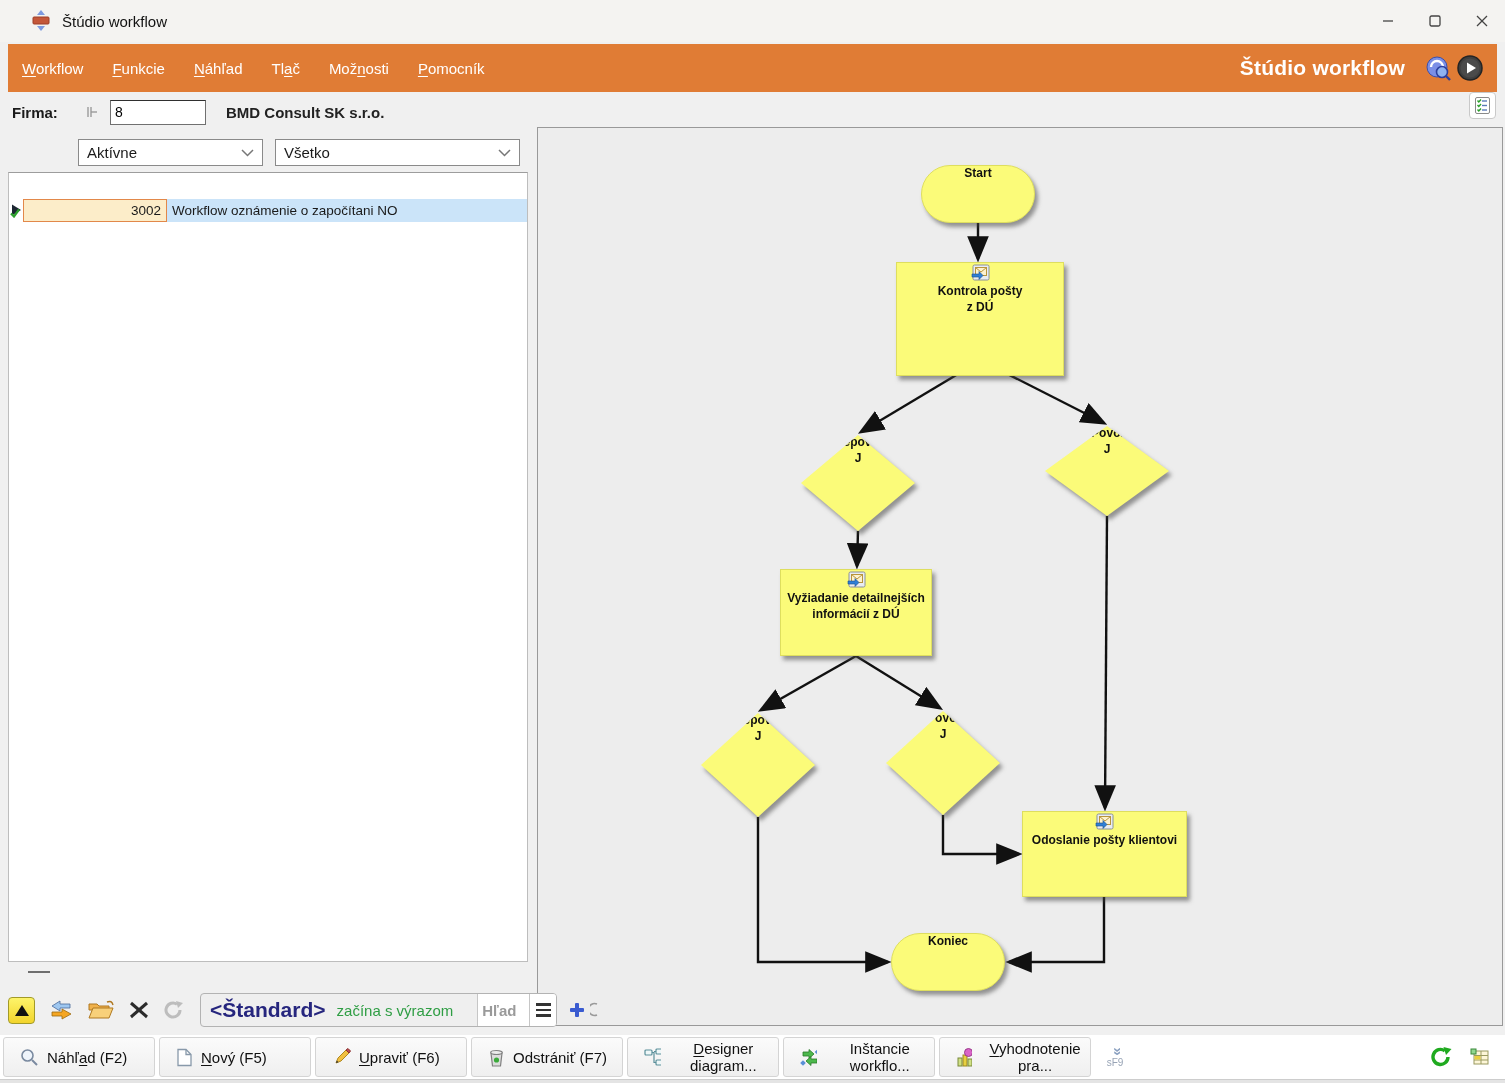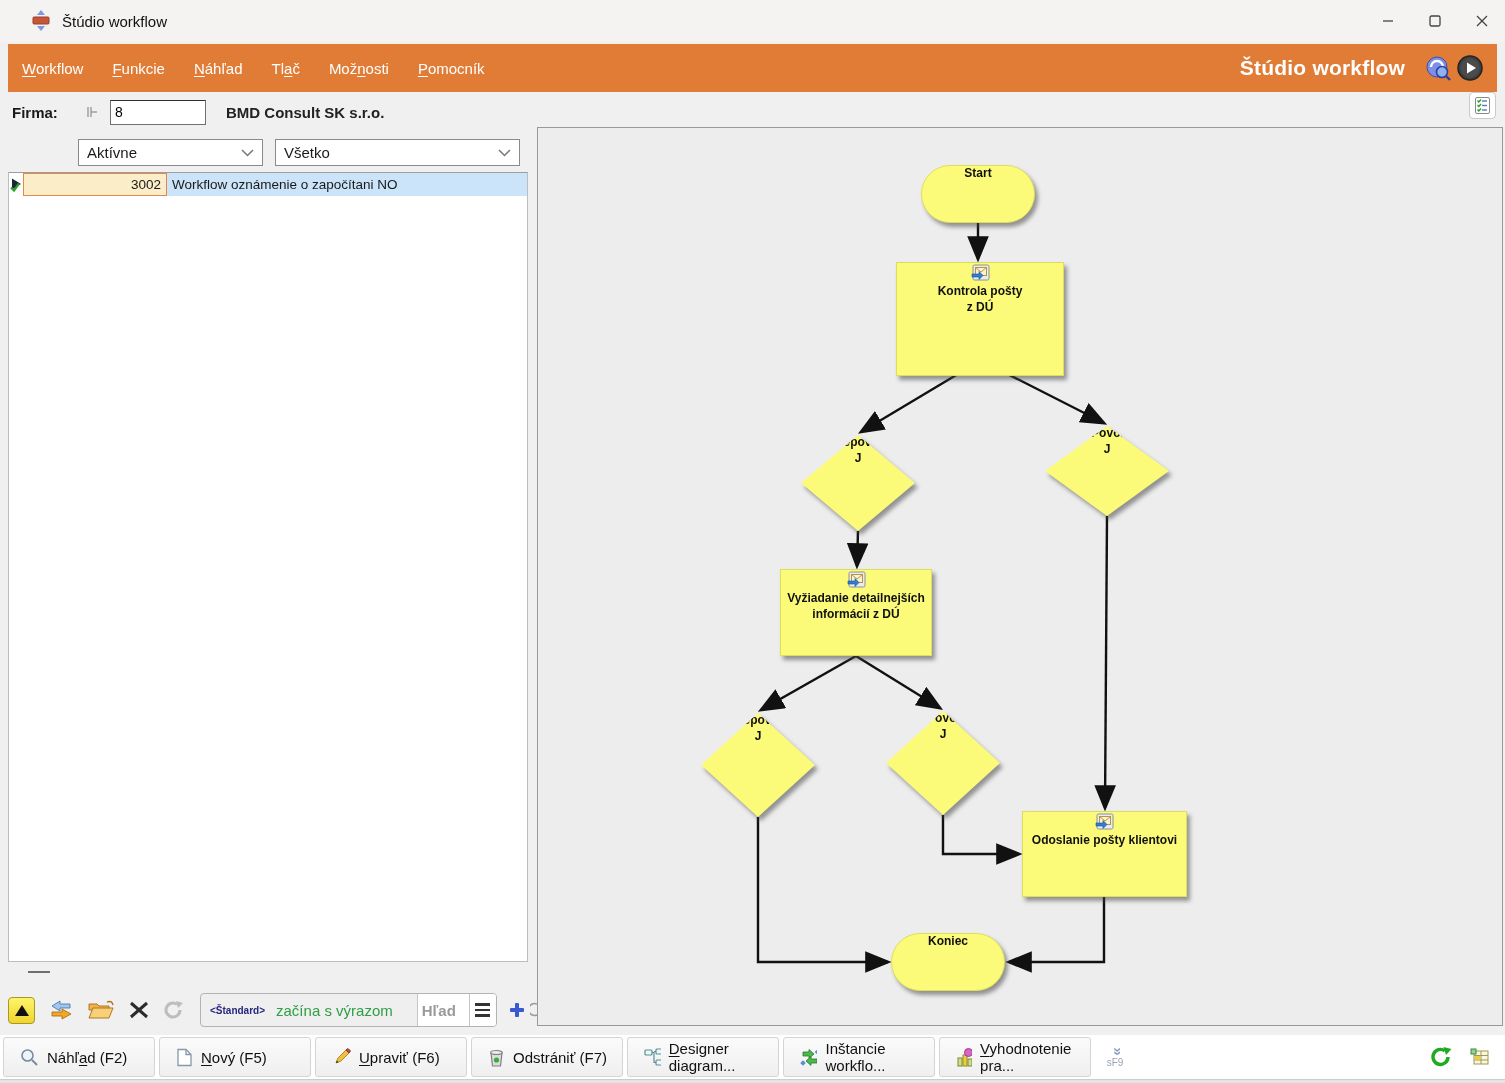--- a/index.html
+++ b/index.html
@@ -35,21 +35,21 @@
   .dd-status{left:78px;top:139px;width:185px;}
   .dd-type{left:275px;top:139px;width:245px;}
   .dd-chev{margin-left:auto;}
   
   .list-area{position:absolute;left:8px;top:172px;width:520px;height:790px;background:#fff;border:1px solid #bdbdbd;border-top:1px solid #9d9d9d;}
   .tbl-header{display:flex;height:22px;background:linear-gradient(#fefefe,#e9e9e9);border-bottom:1px solid #c3c3c3;font-weight:bold;font-size:13.5px;}
   .th{display:flex;align-items:center;border-right:1px solid #d6d6d6;padding:0 5px;}
   .th-0{width:14px;justify-content:center;padding:0;}
   .th-1{width:144px;justify-content:flex-end;}
   .th-2{flex:1;}
-  .tbl-row{display:flex;height:23px;font-size:13.5px;background:#fff;}
+  .tbl-row{display:flex;height:23px;font-size:13.5px;background:#fff;margin-top:26px;}
   .td{display:flex;align-items:center;padding:0 5px;}
   .td-0{width:14px;justify-content:center;padding:0;background:#fff;}
   .td-1{width:144px;justify-content:flex-end;background:#fcedc9;border:1px solid #e2884a;}
   .td-2{flex:1;background:#cbe4f9;}
   
   .diagram-panel{position:absolute;left:537px;top:127px;width:966px;height:899px;background:#ededed;border:1px solid #999;}
   .edges-svg{position:absolute;left:0;top:0;width:100%;height:100%;}
   .edge{fill:none;stroke:#111;stroke-width:2.4;}
   .node-wrap{position:absolute;filter:drop-shadow(3px 4px 2px rgba(70,70,70,.55));}
   .node-inner{width:100%;height:100%;background:#fbfb79;display:flex;flex-direction:column;align-items:center;justify-content:flex-start;gap:2px;}
@@ -58,29 +58,29 @@
   .shape-diamond .node-inner{clip-path:polygon(50% 0,100% 50%,50% 100%,0 50%);}
   .node-label{font-size:12px;font-weight:bold;text-align:center;white-space:pre-line;line-height:1.3;color:#111;}
   
   .splitter-dash{position:absolute;left:28px;top:971px;width:22px;height:2px;background:#6e6e6e;}
   
   .toolbar{position:absolute;left:8px;top:990px;height:40px;display:flex;align-items:center;}
   .tri-btn{width:27px;height:27px;background:linear-gradient(#fdf46a,#f2d42c);border:1.5px solid #a29a28;border-radius:4px;display:flex;align-items:center;justify-content:center;}
   .tri-up{width:0;height:0;border-left:7px solid transparent;border-right:7px solid transparent;border-bottom:11px solid #111;}
   .tb-ic{margin-left:13px;display:flex;align-items:center;}
   .search-group{margin-left:15px;height:34px;border:1px solid #b3b3b3;border-radius:4px;background:#efefef;display:flex;align-items:center;overflow:hidden;}
-  .search-profile{font-size:10px;font-weight:bold;color:#26267e;padding:0 9px;}
+  .search-profile{font-size:21px;font-weight:bold;color:#26267e;padding:0 9px;}
   .search-mode{font-size:15px;color:#2f9e44;padding:0 24px 0 2px;}
   .search-input{width:52px;height:32px;border:none;border-left:1px solid #c6c6c6;background:#fff;font-size:15px;padding:0 4px;font-family:"Liberation Sans",sans-serif;font-weight:bold;}
   .search-input::placeholder{color:#9a9a9a;}
   .burger-btn{width:27px;height:32px;background:#fff;border-left:1px solid #c6c6c6;display:flex;flex-direction:column;align-items:center;justify-content:center;gap:3px;}
   .burger-btn i{display:block;width:15px;height:2.4px;background:#333;}
   
   .bottombar{position:absolute;left:0;top:1035px;width:1505px;height:44px;background:#fff;display:flex;align-items:stretch;padding:2px 3px;gap:4px;}
-  .bb-btn{width:152px;background:linear-gradient(#fbfbfb,#efefef);border:1px solid #d4d4d4;border-radius:3px;display:flex;align-items:center;padding-left:16px;gap:8px;font-size:15px;color:#111;}
+  .bb-btn{width:152px;background:linear-gradient(#fbfbfb,#efefef);border:1px solid #d4d4d4;border-radius:3px;display:flex;align-items:center;padding-left:16px;gap:8px;font-size:15px;color:#111;text-align:center;}
   .bb-btn .acc{text-decoration:underline;text-underline-offset:2px;}
   .sf9{display:flex;flex-direction:column;align-items:center;justify-content:center;width:40px;color:#8aa0c0;}
   .sf9 .chev{font-size:15px;font-weight:bold;line-height:11px;transform:rotate(-90deg);}
   .sf9 .txt{font-size:10px;color:#98a4b6;}
   .bb-right{margin-left:auto;display:flex;align-items:center;gap:18px;padding-right:12px;}
   .bottom-strip{position:absolute;left:0;top:1079px;width:1505px;height:4px;background:#e4e4e4;border-top:1px solid #cdcdcd;}
 </style>
 </head>
 <body>
 

